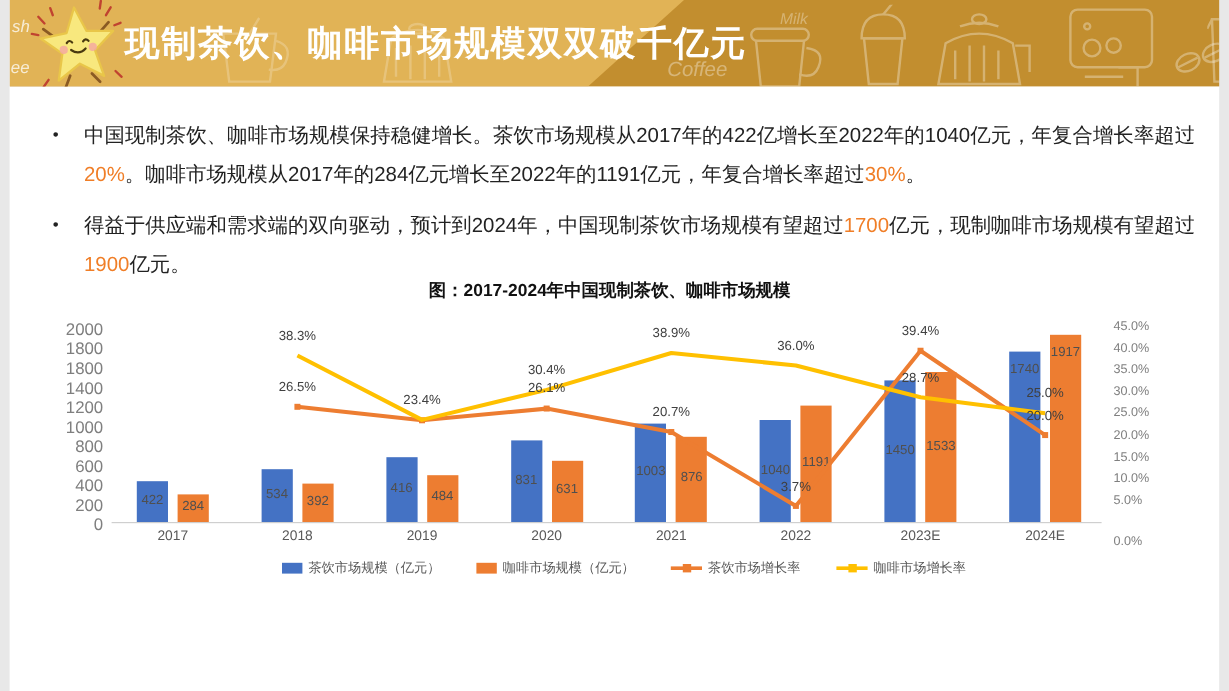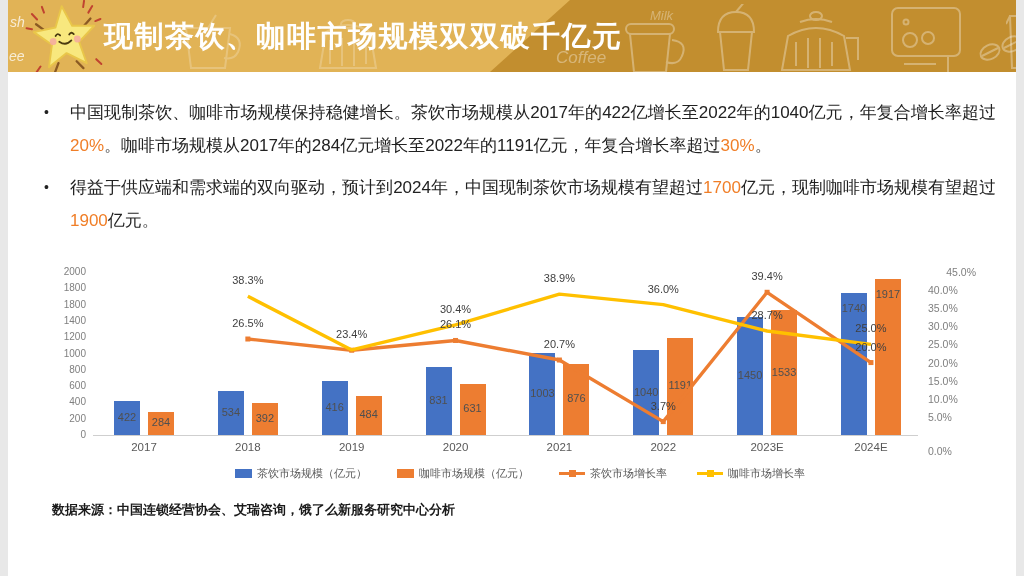--- a/index.html
+++ b/index.html
@@ -22,21 +22,21 @@
   .bullet-row{display:flex;margin-bottom:9px;}
   .bullet-marker{width:26px;font-size:14px;line-height:33px;color:#222;flex:none;}
   .bullet-text{flex:1;font-size:17px;line-height:33px;color:#222222;text-align:justify;}
   .bullet-text .hl{color:#F07E27;}
 
   
   .chart-title{position:absolute;left:0;top:233px;width:1000px;text-align:center;
                font-size:14.5px;font-weight:700;color:#111;}
   #chart-layer{position:absolute;left:0;top:0;width:1024px;height:576px;pointer-events:none;}
   .axisline{position:absolute;background:#CFCFCF;height:1px;}
-  .tickL{position:absolute;width:42px;text-align:right;font-size:10px;color:#7F7F7F;}
+  .tickL{position:absolute;width:42px;text-align:right;font-size:14px;color:#7F7F7F;}
   .tickR{position:absolute;width:48px;text-align:left;font-size:10.5px;color:#7F7F7F;}
   .cat{position:absolute;width:70px;text-align:center;font-size:11.5px;color:#595959;}
   .bar{position:absolute;}
   .barlabel{position:absolute;text-align:center;font-size:11px;color:#4F4F4F;}
   .linelabel{position:absolute;width:44px;text-align:center;font-size:11px;color:#404040;}
   #chart-svg{position:absolute;left:0;top:0;}
 
   
   .legend{position:absolute;left:0;top:466px;width:1024px;display:flex;justify-content:center;
           align-items:center;gap:30px;}
@@ -141,20 +141,21 @@
     <div class="bullet-row">
       <div class="bullet-marker">•</div>
       <div class="bullet-text"><span>中国现制茶饮、咖啡市场规模保持稳健增长。茶饮市场规模从2017年的422亿增长至2022年的1040亿元，年复合增长率超过</span><span class="hl">20%</span><span>。咖啡市场规模从2017年的284亿元增长至2022年的1191亿元，年复合增长率超过</span><span class="hl">30%</span><span>。</span></div>
     </div>
     <div class="bullet-row">
       <div class="bullet-marker">•</div>
       <div class="bullet-text"><span>得益于供应端和需求端的双向驱动，预计到2024年，中国现制茶饮市场规模有望超过</span><span class="hl">1700</span><span>亿元，现制咖啡市场规模有望超过</span><span class="hl">1900</span><span>亿元。</span></div>
     </div>
   </div>
 
+  <div class="chart-title">图：2017-2024年中国现制茶饮、咖啡市场规模</div>
   <div id="chart-layer">
       <div class="axisline" style="left: 85px; top: 435px; width: 825px;"></div>
       <div class="tickL" style="left: 36px; top: 429px;">0</div>
       <div class="tickL" style="left: 36px; top: 412.7px;">200</div>
       <div class="tickL" style="left: 36px; top: 396.4px;">400</div>
       <div class="tickL" style="left: 36px; top: 380.1px;">600</div>
       <div class="tickL" style="left: 36px; top: 363.8px;">800</div>
       <div class="tickL" style="left: 36px; top: 347.5px;">1000</div>
       <div class="tickL" style="left: 36px; top: 331.2px;">1200</div>
       <div class="tickL" style="left: 36px; top: 314.9px;">1400</div>
@@ -163,21 +164,21 @@
       <div class="tickL" style="left: 36px; top: 266px;">2000</div>
       <div class="tickR" style="left: 920px; top: 429px; margin-top: 16px;">0.0%</div>
       <div class="tickR" style="left: 920px; top: 410.889px;">5.0%</div>
       <div class="tickR" style="left: 920px; top: 392.778px;">10.0%</div>
       <div class="tickR" style="left: 920px; top: 374.667px;">15.0%</div>
       <div class="tickR" style="left: 920px; top: 356.556px;">20.0%</div>
       <div class="tickR" style="left: 920px; top: 338.444px;">25.0%</div>
       <div class="tickR" style="left: 920px; top: 320.333px;">30.0%</div>
       <div class="tickR" style="left: 920px; top: 302.222px;">35.0%</div>
       <div class="tickR" style="left: 920px; top: 284.111px;">40.0%</div>
-      <div class="tickR" style="left: 920px; top: 266px; text-align: right;">45.0%</div>
+      <div class="tickR" style="left: 920px; top: 266px;">45.0%</div>
       <div class="cat" style="left: 101px; top: 441px;">2017</div>
       <div class="cat" style="left: 204.85px; top: 441px;">2018</div>
       <div class="cat" style="left: 308.7px; top: 441px;">2019</div>
       <div class="cat" style="left: 412.55px; top: 441px;">2020</div>
       <div class="cat" style="left: 516.4px; top: 441px;">2021</div>
       <div class="cat" style="left: 620.25px; top: 441px;">2022</div>
       <div class="cat" style="left: 724.1px; top: 441px;">2023E</div>
       <div class="cat" style="left: 827.95px; top: 441px;">2024E</div>
       <div class="bar" style="left: 106px; top: 400.607px; width: 26px; height: 34.393px; background: rgb(68, 114, 196); z-index: 2;"></div>
       <div class="barlabel" style="left: 101px; top: 410.803px; width: 36px; z-index: 3;">422</div>
@@ -255,14 +256,13 @@
       </div>
       <div class="legend-item">
         <span class="sw-line">
           <span class="l" style="background: rgb(255, 192, 0);"></span>
           <span class="m" style="background: rgb(255, 192, 0);"></span>
         </span>
         <span>咖啡市场增长率</span>
       </div>
     </div>
 
-  <div class="footer-source">数据来源：中国连锁经营协会、艾瑞咨询，饿了么新服务研究中心分析</div>
 </div>
 
 </body></html>

